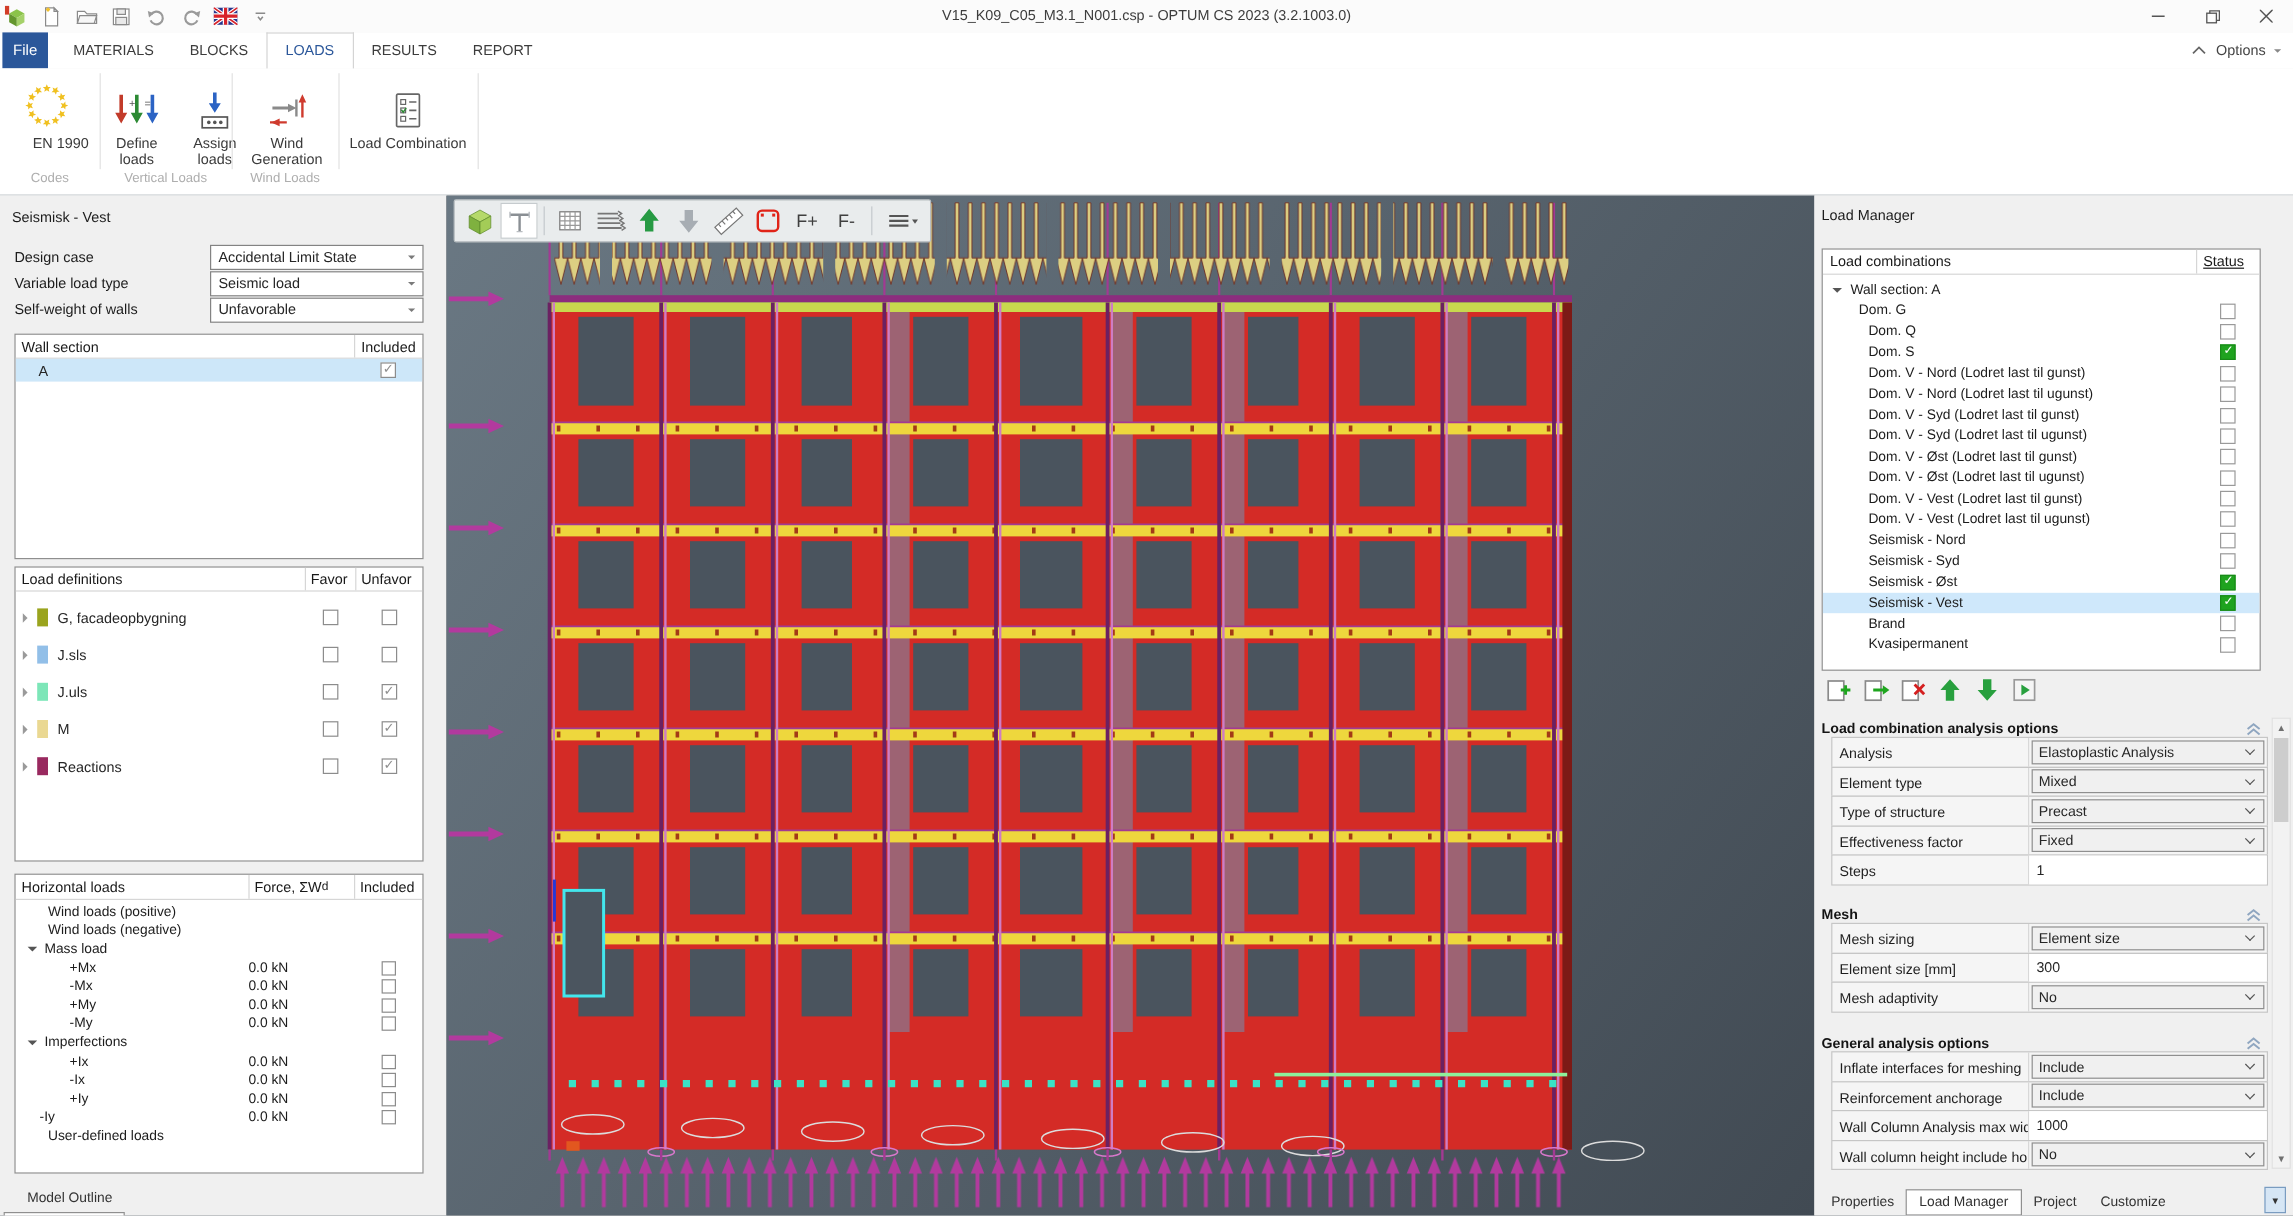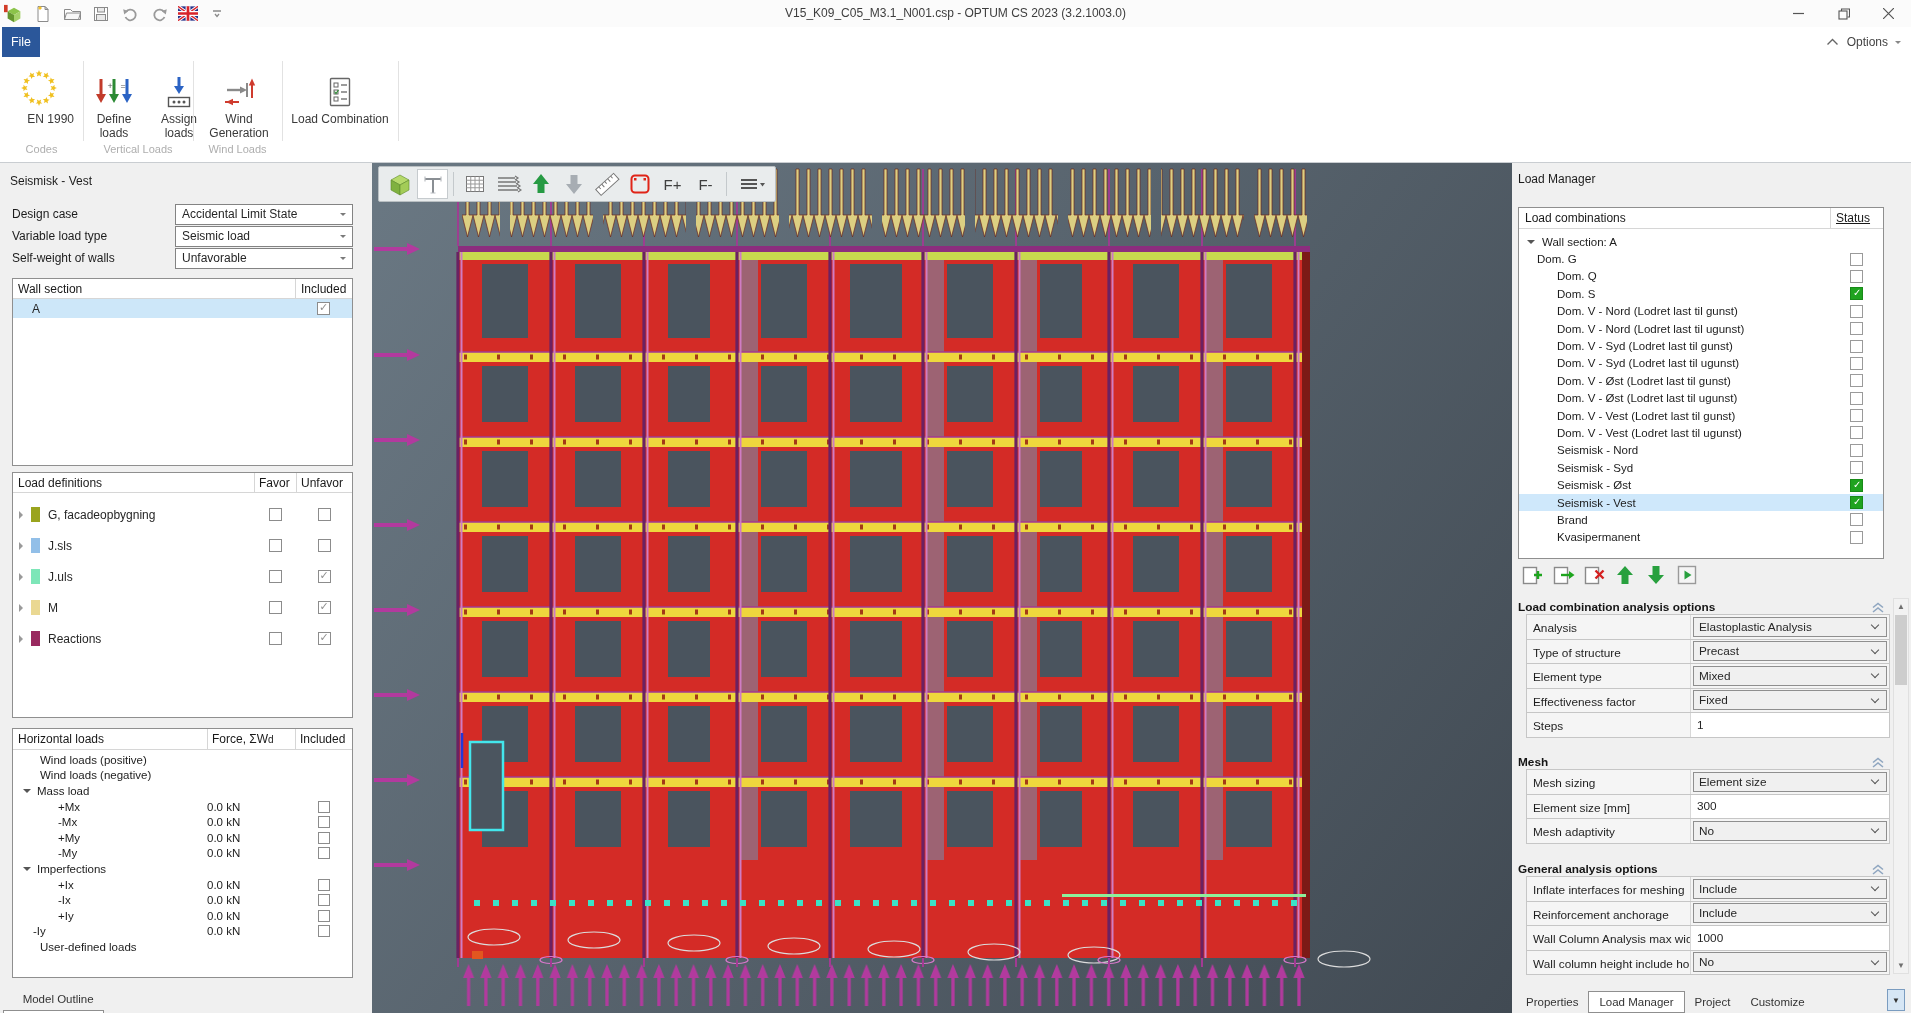--- a/index.html
+++ b/index.html
@@ -181,20 +181,27 @@
     <span class="win-btn">
         <svg width="11" height="11" viewBox="0 0 11 11">
           <path d="M0,0 L11,11 M11,0 L0,11" stroke="#555" stroke-width="1.2"></path>
         </svg>
       </span>
   </div>
 </div>
 
 <div id="tabrow" class="abs">
   <div id="file-btn">File</div>
+  <div id="main-tabs">
+    <div class="mtab">MATERIALS</div>
+    <div class="mtab">BLOCKS</div>
+    <div class="mtab active">LOADS</div>
+    <div class="mtab">RESULTS</div>
+    <div class="mtab">REPORT</div>
+  </div>
   <div id="opts-cluster">
     <span>
         <svg width="15" height="11" viewBox="0 0 15 11">
           <path d="M2.5,7.5 L7.5,2.5 L12.5,7.5" fill="none" stroke="#666" stroke-width="1.4"></path>
         </svg>
       </span>
     <span>Options</span>
     <span class="tri-dn" style="border-top-color:#888;"></span>
   </div>
 </div>
@@ -681,21 +688,21 @@
     </div>
     <div style="padding-top:4px;">
       <div class="corow">
           <div class="co-name" style="padding-left:8px;">
             <span class="exp-d" style="margin-right:7px;"></span>
             <span>Wall section: A</span>
           </div>
           <div class="co-st"></div>
         </div>
       <div class="corow">
-          <div class="co-name" style="padding-left:18px;">Dom. G</div>
+          <div class="co-name" style="padding-left:30px;">Dom. G</div>
           <div class="co-st">
             <span class="gcb"></span>
           </div>
         </div>
       <div class="corow">
           <div class="co-name" style="padding-left:38px;">Dom. Q</div>
           <div class="co-st">
             <span class="gcb"></span>
           </div>
         </div>
@@ -840,33 +847,33 @@
     <div class="optrow">
         <div class="optlabel">Analysis</div>
         <div class="optval">
           <div class="dd">
             <span>Elastoplastic Analysis</span>
             <span class="chev"></span>
           </div>
         </div>
       </div>
     <div class="optrow">
+        <div class="optlabel">Element type</div>
+        <div class="optval">
+          <div class="dd">
+            <span>Mixed</span>
+            <span class="chev"></span>
+          </div>
+        </div>
+      </div>
+    <div class="optrow">
         <div class="optlabel">Type of structure</div>
         <div class="optval">
           <div class="dd">
             <span>Precast</span>
-            <span class="chev"></span>
-          </div>
-        </div>
-      </div>
-    <div class="optrow">
-        <div class="optlabel">Element type</div>
-        <div class="optval">
-          <div class="dd">
-            <span>Mixed</span>
             <span class="chev"></span>
           </div>
         </div>
       </div>
     <div class="optrow">
         <div class="optlabel">Effectiveness factor</div>
         <div class="optval">
           <div class="dd">
             <span>Fixed</span>
             <span class="chev"></span>

